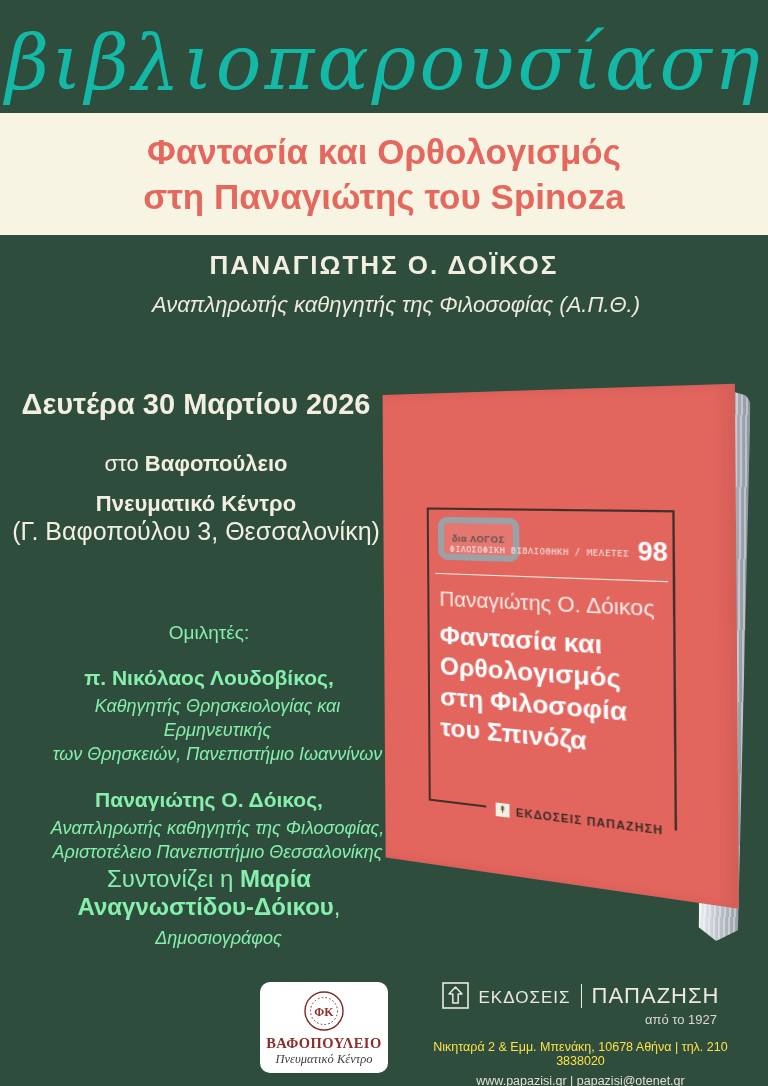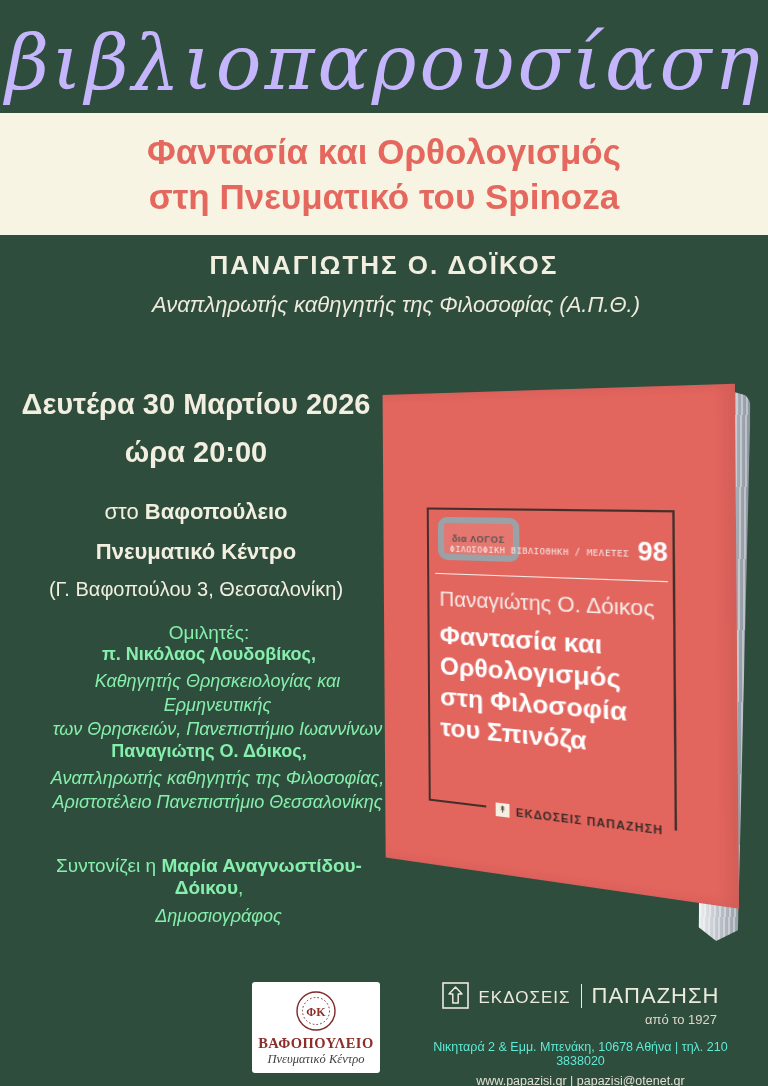--- a/index.html
+++ b/index.html
@@ -7,45 +7,45 @@
     position:relative;width:768px;height:1086px;overflow:hidden;
     background:#2e4d3d;
     font-family:"Liberation Sans",sans-serif;
     -webkit-font-smoothing:antialiased;
   }
   
   .banner{position:absolute;left:0;top:0;width:768px;height:113px;
     display:flex;align-items:center;justify-content:center;}
   .banner-script{
     font-family:"DejaVu Serif",serif;font-style:italic;
-    font-size:76px;color:#c4b5fd;letter-spacing:3px;line-height:1;
+    font-size:76px;color:#14b8a6;letter-spacing:3px;line-height:1;
     transform:translateY(6px);}
   
   .title-band{position:absolute;left:0;top:113px;width:768px;height:122px;
     background:#f7f4e3;display:flex;flex-direction:column;
     align-items:center;justify-content:center;}
   .title-line{font-size:35px;font-weight:bold;color:#e5685f;line-height:45px;}
   
   .author-block{position:absolute;left:0;top:250px;width:768px;text-align:center;color:#f2efe1;}
   .author-name{font-size:26px;font-weight:bold;letter-spacing:2px;}
   .author-affil{font-size:22px;font-style:italic;margin-top:11px;color:#eeebdd;margin-left:24px;}
   
   .event{position:absolute;left:0;top:388px;width:392px;text-align:center;color:#f2efe1;}
   .event-date{font-size:29px;font-weight:bold;}
   .event-time{font-size:29px;font-weight:bold;margin-top:15px;}
   .event-venue1{font-size:22px;margin-top:30px;}
   .event-venue1 b{font-weight:bold;}
   .event-venue2{font-size:22px;font-weight:bold;margin-top:14px;}
-  .event-address{font-size:20px;margin-top:13px;}
+  .event-address{font-size:25px;margin-top:0;}
   
   .speakers{position:absolute;left:24px;top:622px;width:370px;color:#86efac;text-align:center;}
   .speakers-heading{font-size:19px;}
-  .speaker-name{font-size:18px;font-weight:bold;}
+  .speaker-name{font-size:21px;font-weight:bold;margin-top:22px;}
   .speaker-desc{font-size:18px;font-style:italic;margin-left:17px;margin-top:5px;line-height:1.32;}
-  .moderator{font-size:19px;margin-top:40px;}
+  .moderator{font-size:24px;}
   .moderator b{font-weight:bold;}
   .moderator-role{font-size:18px;font-style:italic;margin-left:19px;margin-top:7px;}
   
   .book{position:absolute;left:383px;top:388px;width:364px;height:570px;}
   .book-pages{position:absolute;right:0;top:3px;width:45px;height:550px;
     background:
       repeating-linear-gradient(90deg,rgba(255,255,255,.38) 0 2px,rgba(255,255,255,0) 2px 5px),
       linear-gradient(90deg,#eff1f3 0%,#c6cbd2 35%,#a8afb8 70%,#8d95a0 100%);
     border-radius:0 16px 8px 0;
     clip-path:polygon(0 .6%,55% 0,100% 1%,88% 98%,40% 100%,0 97.5%);
@@ -66,62 +66,61 @@
   .series-number{font-size:23px;font-weight:bold;color:#ffffff;line-height:.9;}
   .series-rule{position:absolute;top:62px;left:6px;right:4px;height:1px;background:#f4ece7;}
   .cover-author{position:absolute;top:76px;left:10px;font-size:20px;color:#f8ece8;}
   .cover-title{position:absolute;top:108px;left:10px;font-size:24px;font-weight:bold;color:#ffffff;line-height:1.25;}
   .publisher-label{position:absolute;bottom:-11px;left:50%;transform:translateX(-34%);
     background:#e2655e;padding:2px 9px;display:flex;align-items:center;gap:6px;white-space:nowrap;}
   .publisher-label .pub-text{font-size:10.5px;font-weight:bold;letter-spacing:1px;color:#3a2a25;}
   .mini-pub-icon{width:13px;height:13px;background:#f5efe2;display:flex;align-items:center;justify-content:center;
     font-size:9px;color:#433028;line-height:1;}
   
-  .logo-card{position:absolute;background:#ffffff;border-radius:3px;}
+  .logo-card{position:absolute;background:#ffffff;border-radius:10px;margin-left:8px;}
   .card-municipality{left:25px;top:1018px;width:200px;height:55px;
     display:flex;align-items:center;padding-left:10px;box-sizing:border-box;gap:8px;}
   .muni-text{display:flex;flex-direction:column;line-height:1.05;}
   .muni-line1{font-size:14px;color:#7fa8cb;letter-spacing:3px;}
   .muni-line2{font-size:18px;font-weight:bold;color:#2b6da5;letter-spacing:.5px;}
   .card-cultural{left:252px;top:982px;width:128px;height:91px;
     display:flex;flex-direction:column;align-items:center;justify-content:center;padding-top:2px;box-sizing:border-box;}
   .cc-name{font-family:"Liberation Serif",serif;font-size:14.5px;font-weight:bold;color:#8c2e2a;letter-spacing:.5px;margin-top:3px;}
   .cc-sub{font-family:"Liberation Serif",serif;font-size:12.5px;font-style:italic;color:#3f3f3c;}
   .footer-publisher{position:absolute;left:408px;top:982px;width:345px;text-align:center;color:#eceadf;}
   .pub-logo-row{display:flex;align-items:center;justify-content:center;gap:10px;}
   .pub-name-left{font-size:17px;letter-spacing:1px;transform:translateY(2px);}
   .pub-divider{width:1px;height:24px;background:#eceadf;}
   .pub-name-right{font-size:22px;letter-spacing:1px;font-weight:500;}
   .pub-since{font-size:13px;text-align:right;margin-right:36px;margin-top:3px;color:#dcd9cb;}
-  .pub-address{font-size:12.5px;margin-top:13px;color:#5eead4;}
+  .pub-address{font-size:12.5px;margin-top:13px;color:#fde047;}
   .pub-web{font-size:12.5px;margin-top:6px;color:#e4e1d3;}
   svg{display:block;}
 </style>
 </head>
 <body>
 
 <div class="poster">
 
   <header class="banner">
     <div class="banner-script">βιβλιοπαρουσίαση</div>
   </header>
 
   <section class="title-band">
     <div class="title-line">Φαντασία και Ορθολογισμός</div>
-    <div class="title-line">στη Πνευματικό του Spinoza</div>
+    <div class="title-line">στη Παναγιώτης του Spinoza</div>
   </section>
 
   <section class="author-block">
     <div class="author-name">ΠΑΝΑΓΙΩΤΗΣ Ο. ΔΟΪΚΟΣ</div>
     <div class="author-affil">Αναπληρωτής καθηγητής της Φιλοσοφίας (Α.Π.Θ.)</div>
   </section>
 
   <section class="event">
     <div class="event-date">Δευτέρα 30 Μαρτίου 2026</div>
-    <div class="event-time">ώρα 20:00</div>
     <div class="event-venue1"><span>στο </span><b>Βαφοπούλειο</b></div>
     <div class="event-venue2">Πνευματικό Κέντρο</div>
     <div class="event-address">(Γ. Βαφοπούλου 3, Θεσσαλονίκη)</div>
   </section>
 
   <section class="speakers">
     <div class="speakers-heading">Ομιλητές:</div>
 
     <div>
       <div class="speaker-name">π. Νικόλαος Λουδοβίκος,</div>

